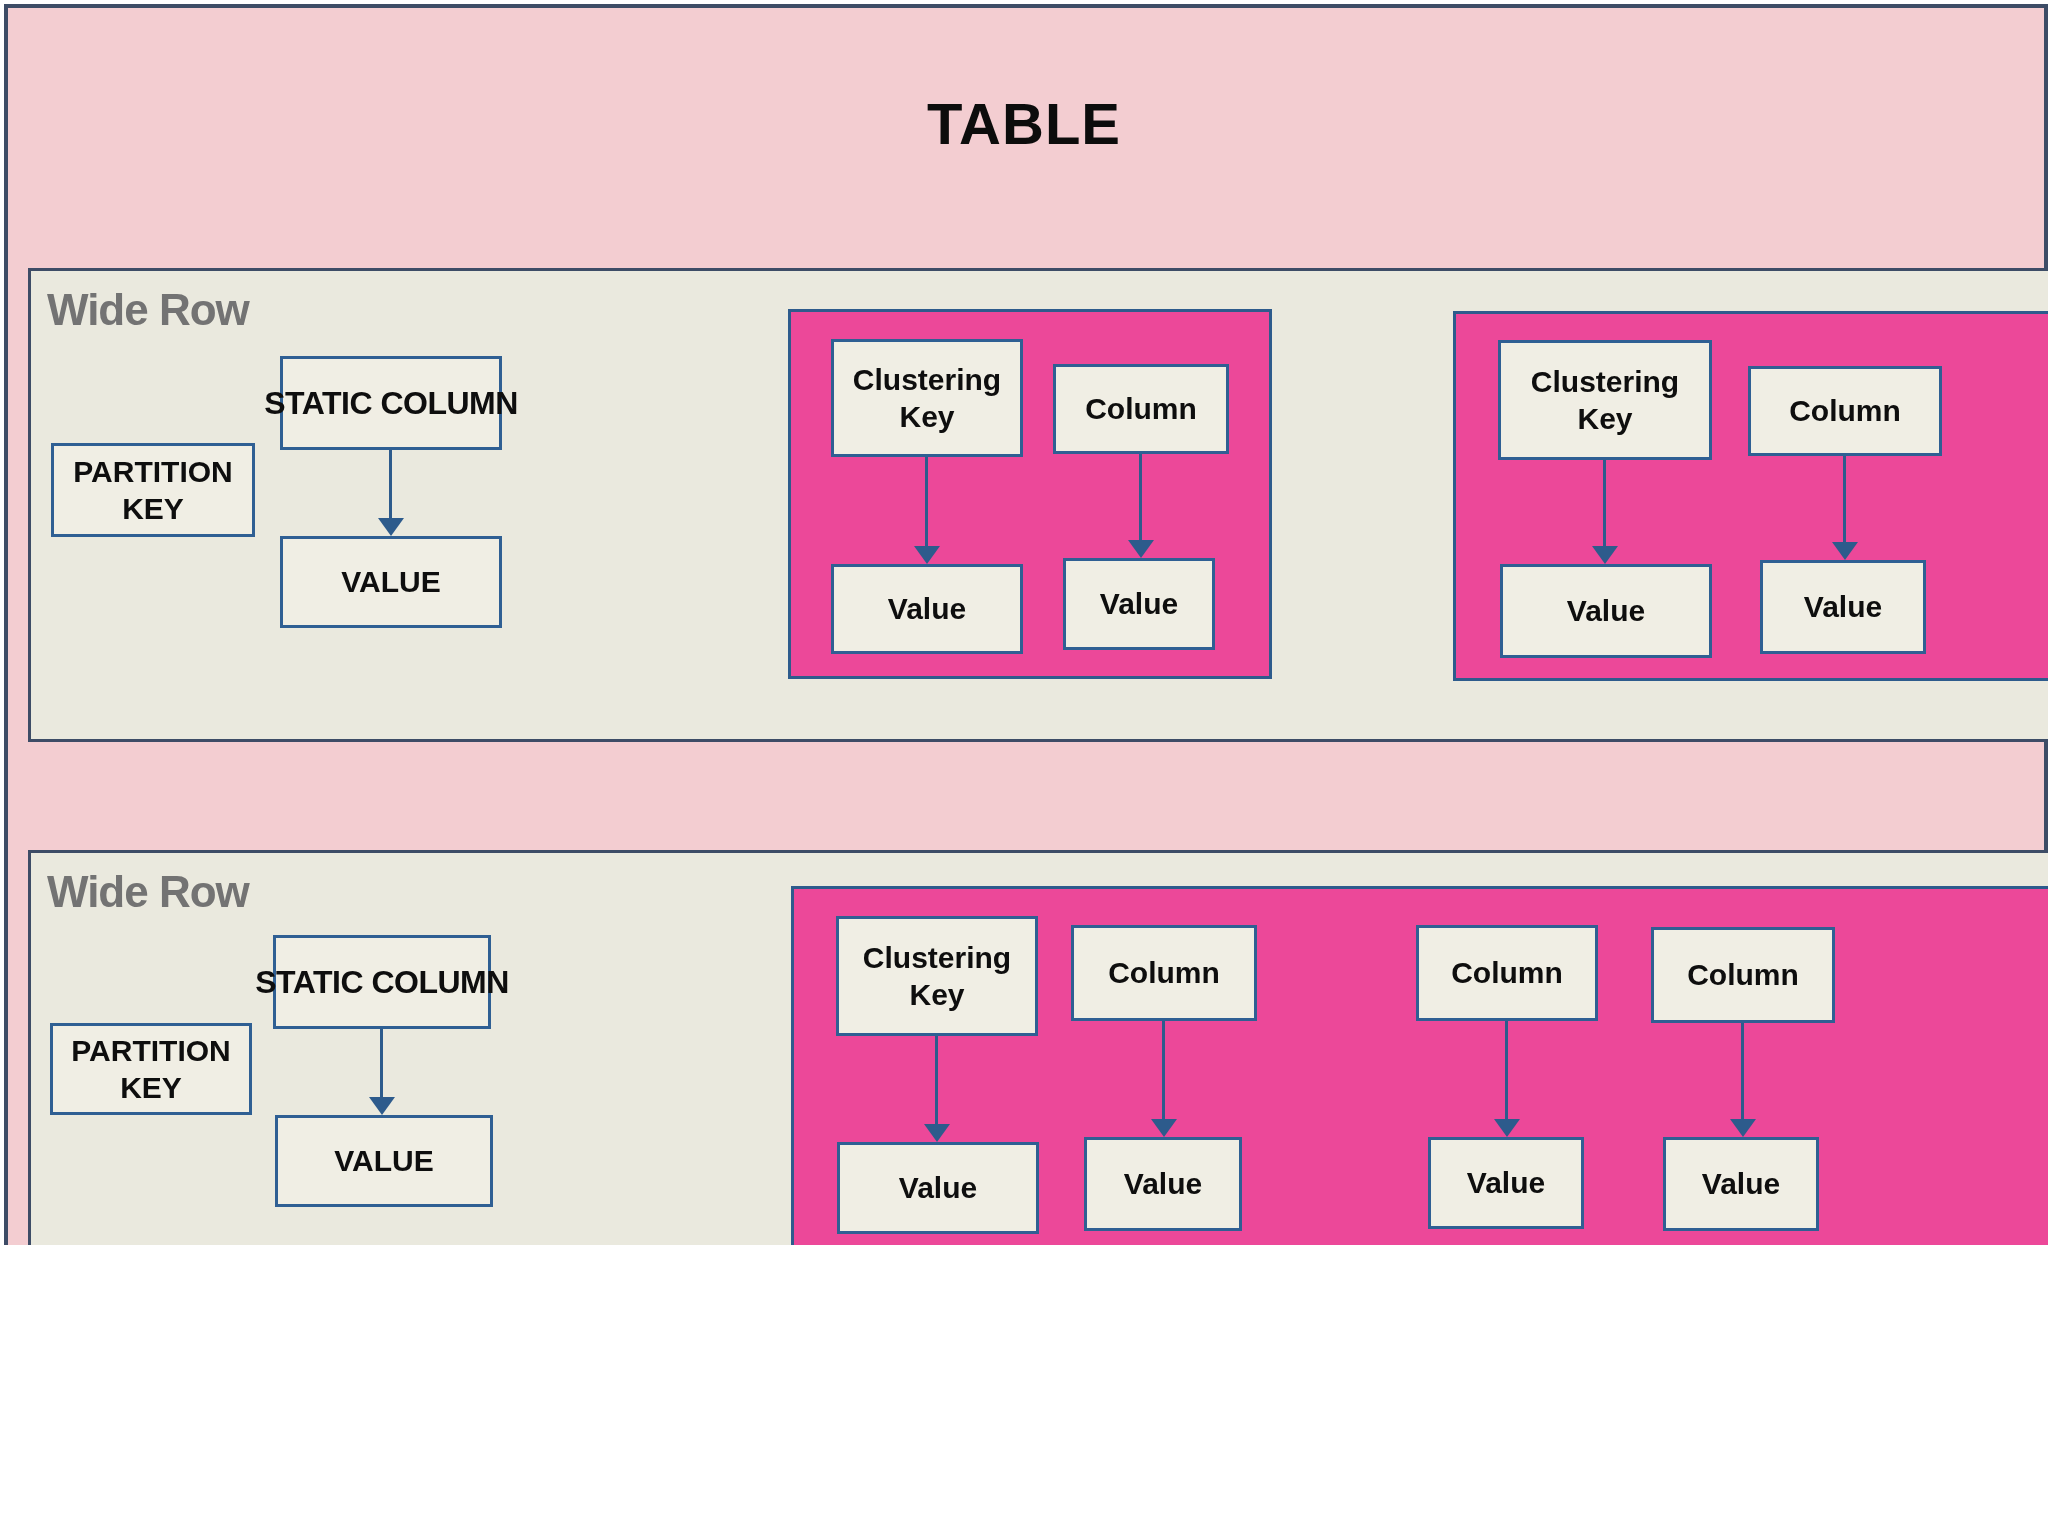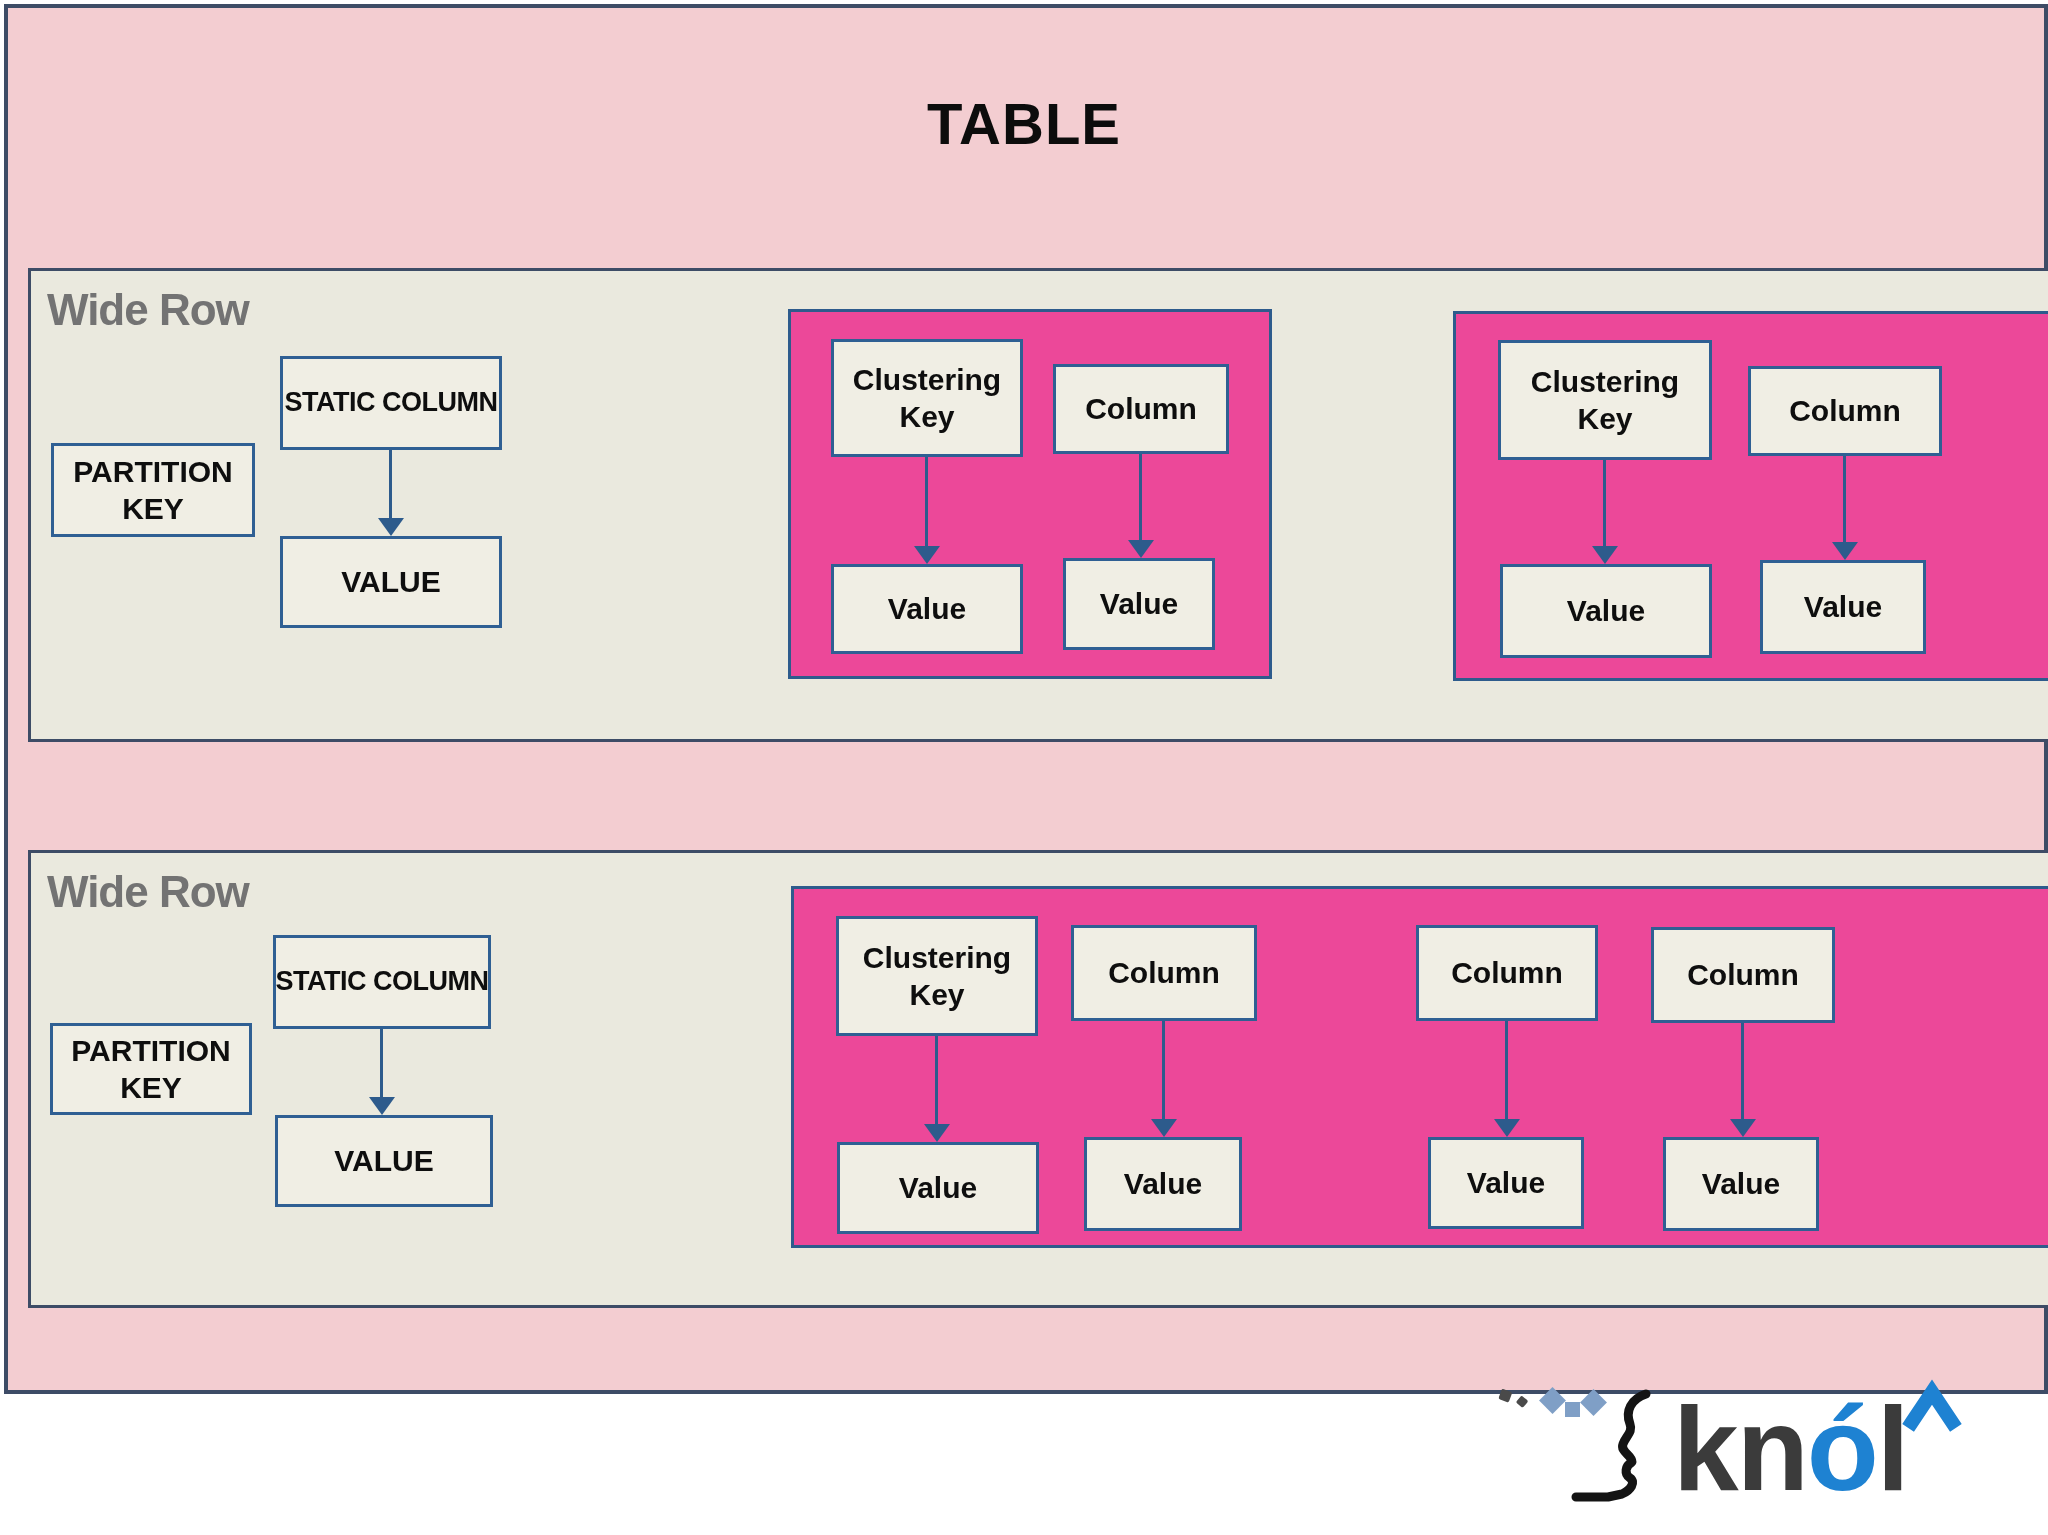--- a/index.html
+++ b/index.html
@@ -1,18 +1,18 @@
 <!DOCTYPE html>
 <html><head>
 <meta charset="utf-8">
 <style>
   html,body{margin:0;padding:0;background:#ffffff;}
   #app{
     position:relative;
-    width:2048px;height:1535px;
+    width:2048px;height:1245px;
     overflow:hidden;
     background:#ffffff;
     font-family:"Liberation Sans","DejaVu Sans",sans-serif;
     color:#111;
   }
   
   .pink-container{
     position:absolute;left:4px;top:4px;width:2044px;height:1390px;
     box-sizing:border-box;
     background:#f3cdd1;
@@ -37,21 +37,21 @@
   
   .box{
     position:absolute;box-sizing:border-box;
     background:#f0eee4;
     border:3px solid #2f5f93;
     display:flex;align-items:center;justify-content:center;
     text-align:center;
     font-size:30px;font-weight:bold;line-height:1.25;color:#0e0e0e;
     padding:4px 8px;
   }
-  .box.nowrap{white-space:nowrap;font-size:27px;letter-spacing:-0.5px;}
+  .box.nowrap{white-space:nowrap;font-size:32px;letter-spacing:-0.5px;}
   
   .cluster{
     position:absolute;box-sizing:border-box;
     background:#ec4899;
     border:3px solid #2d5b8c;
   }
   
   .arrow{position:absolute;width:26px;}
   .arrow .line{
     position:absolute;left:11px;top:0;bottom:15px;width:3px;

